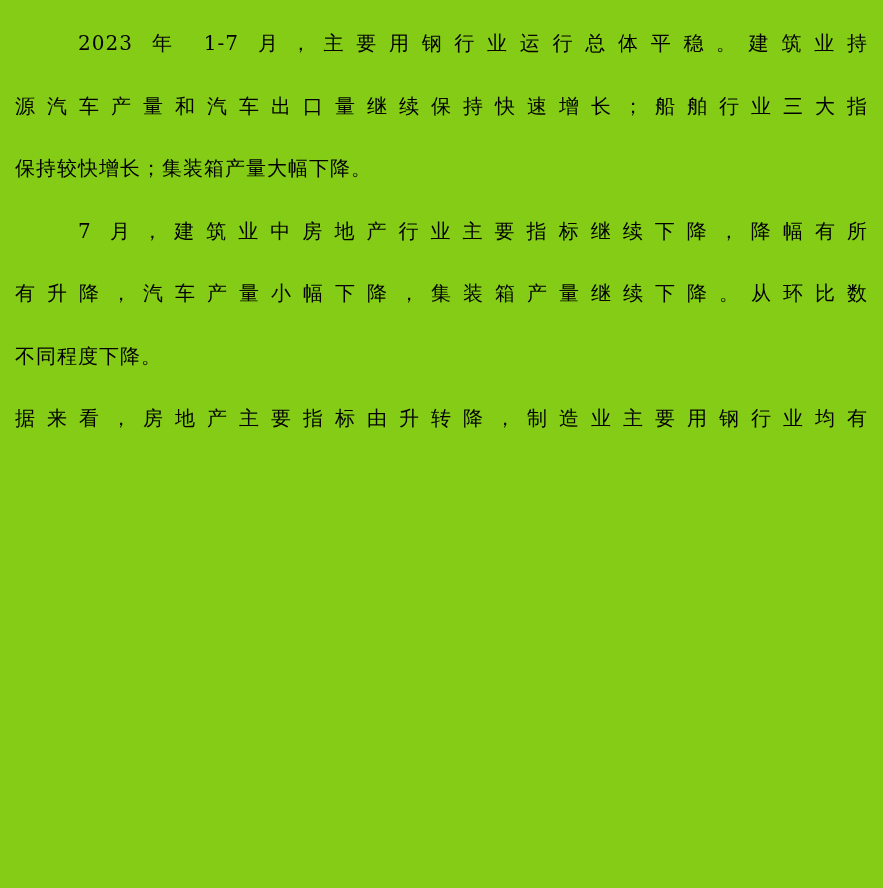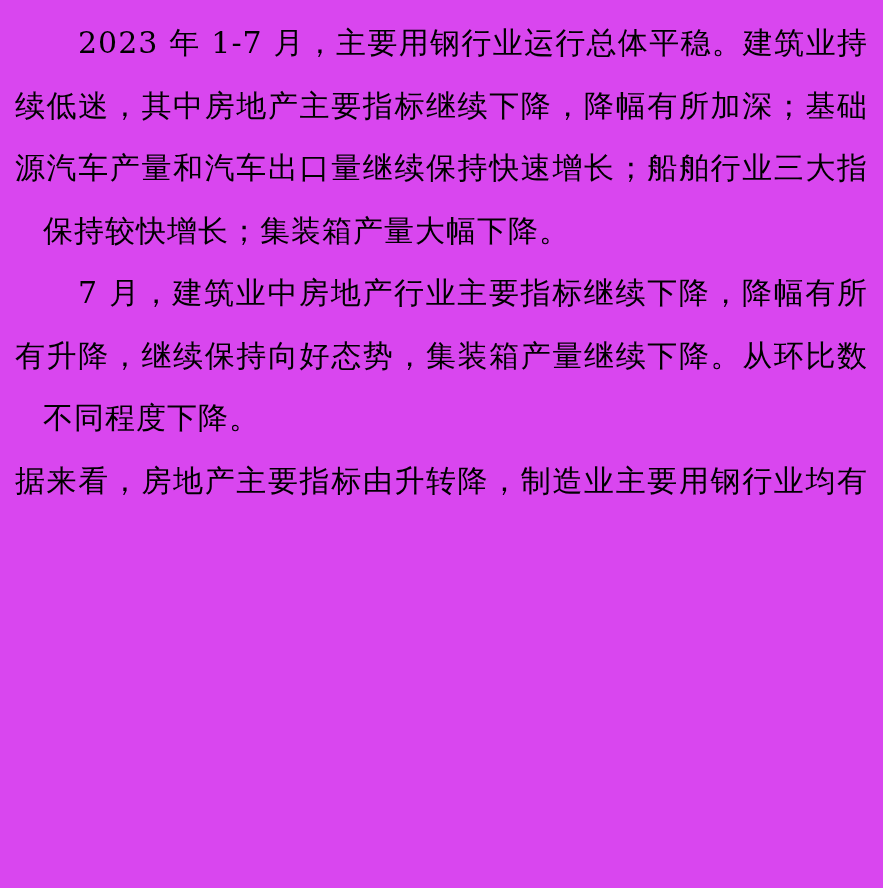--- a/index.html
+++ b/index.html
@@ -5,24 +5,24 @@
   html, body {
     margin: 0;
     padding: 0;
     background: #ffffff;
   }
   .page {
     position: relative;
     width: 883px;
     height: 888px;
     box-sizing: border-box;
-    background: #d946ef;
+    background: #84cc16;
     color: #000000;
     font-family: "DejaVu Serif", "Liberation Serif", serif;
-    font-size: 30px;
+    font-size: 20px;
     letter-spacing: 1px;
     padding: 12px 15px 0 15px;
     overflow: hidden;
   }
   .para {
     margin: 0;
     padding: 0;
   }
   .line {
     height: 62.5px;
@@ -32,35 +32,33 @@
     
     text-align-last: justify;
     white-space: normal;
   }
   .line.indent {
     text-indent: 63px; 
   }
   .line.end {
     
     text-align-last: left;
-    margin-left: 28px;
   }
 </style>
 </head>
 <body>
 
 <div class="page">
 
   <div class="para">
     <div class="line indent">2023 年 1-7 月，主要用钢行业运行总体平稳。建筑业持</div>
-    <div class="line">续低迷，其中房地产主要指标继续下降，降幅有所加深；基础</div>
     <div class="line">源汽车产量和汽车出口量继续保持快速增长；船舶行业三大指</div>
     <div class="line end">保持较快增长；集装箱产量大幅下降。</div>
   </div>
 
   <div class="para">
     <div class="line indent">7 月，建筑业中房地产行业主要指标继续下降，降幅有所</div>
-    <div class="line">有升降，继续保持向好态势，集装箱产量继续下降。从环比数</div>
+    <div class="line">有升降，汽车产量小幅下降，集装箱产量继续下降。从环比数</div>
     <div class="line end">不同程度下降。</div>
     <div class="line">据来看，房地产主要指标由升转降，制造业主要用钢行业均有</div>
   </div>
 
 </div>
 
 </body></html>

